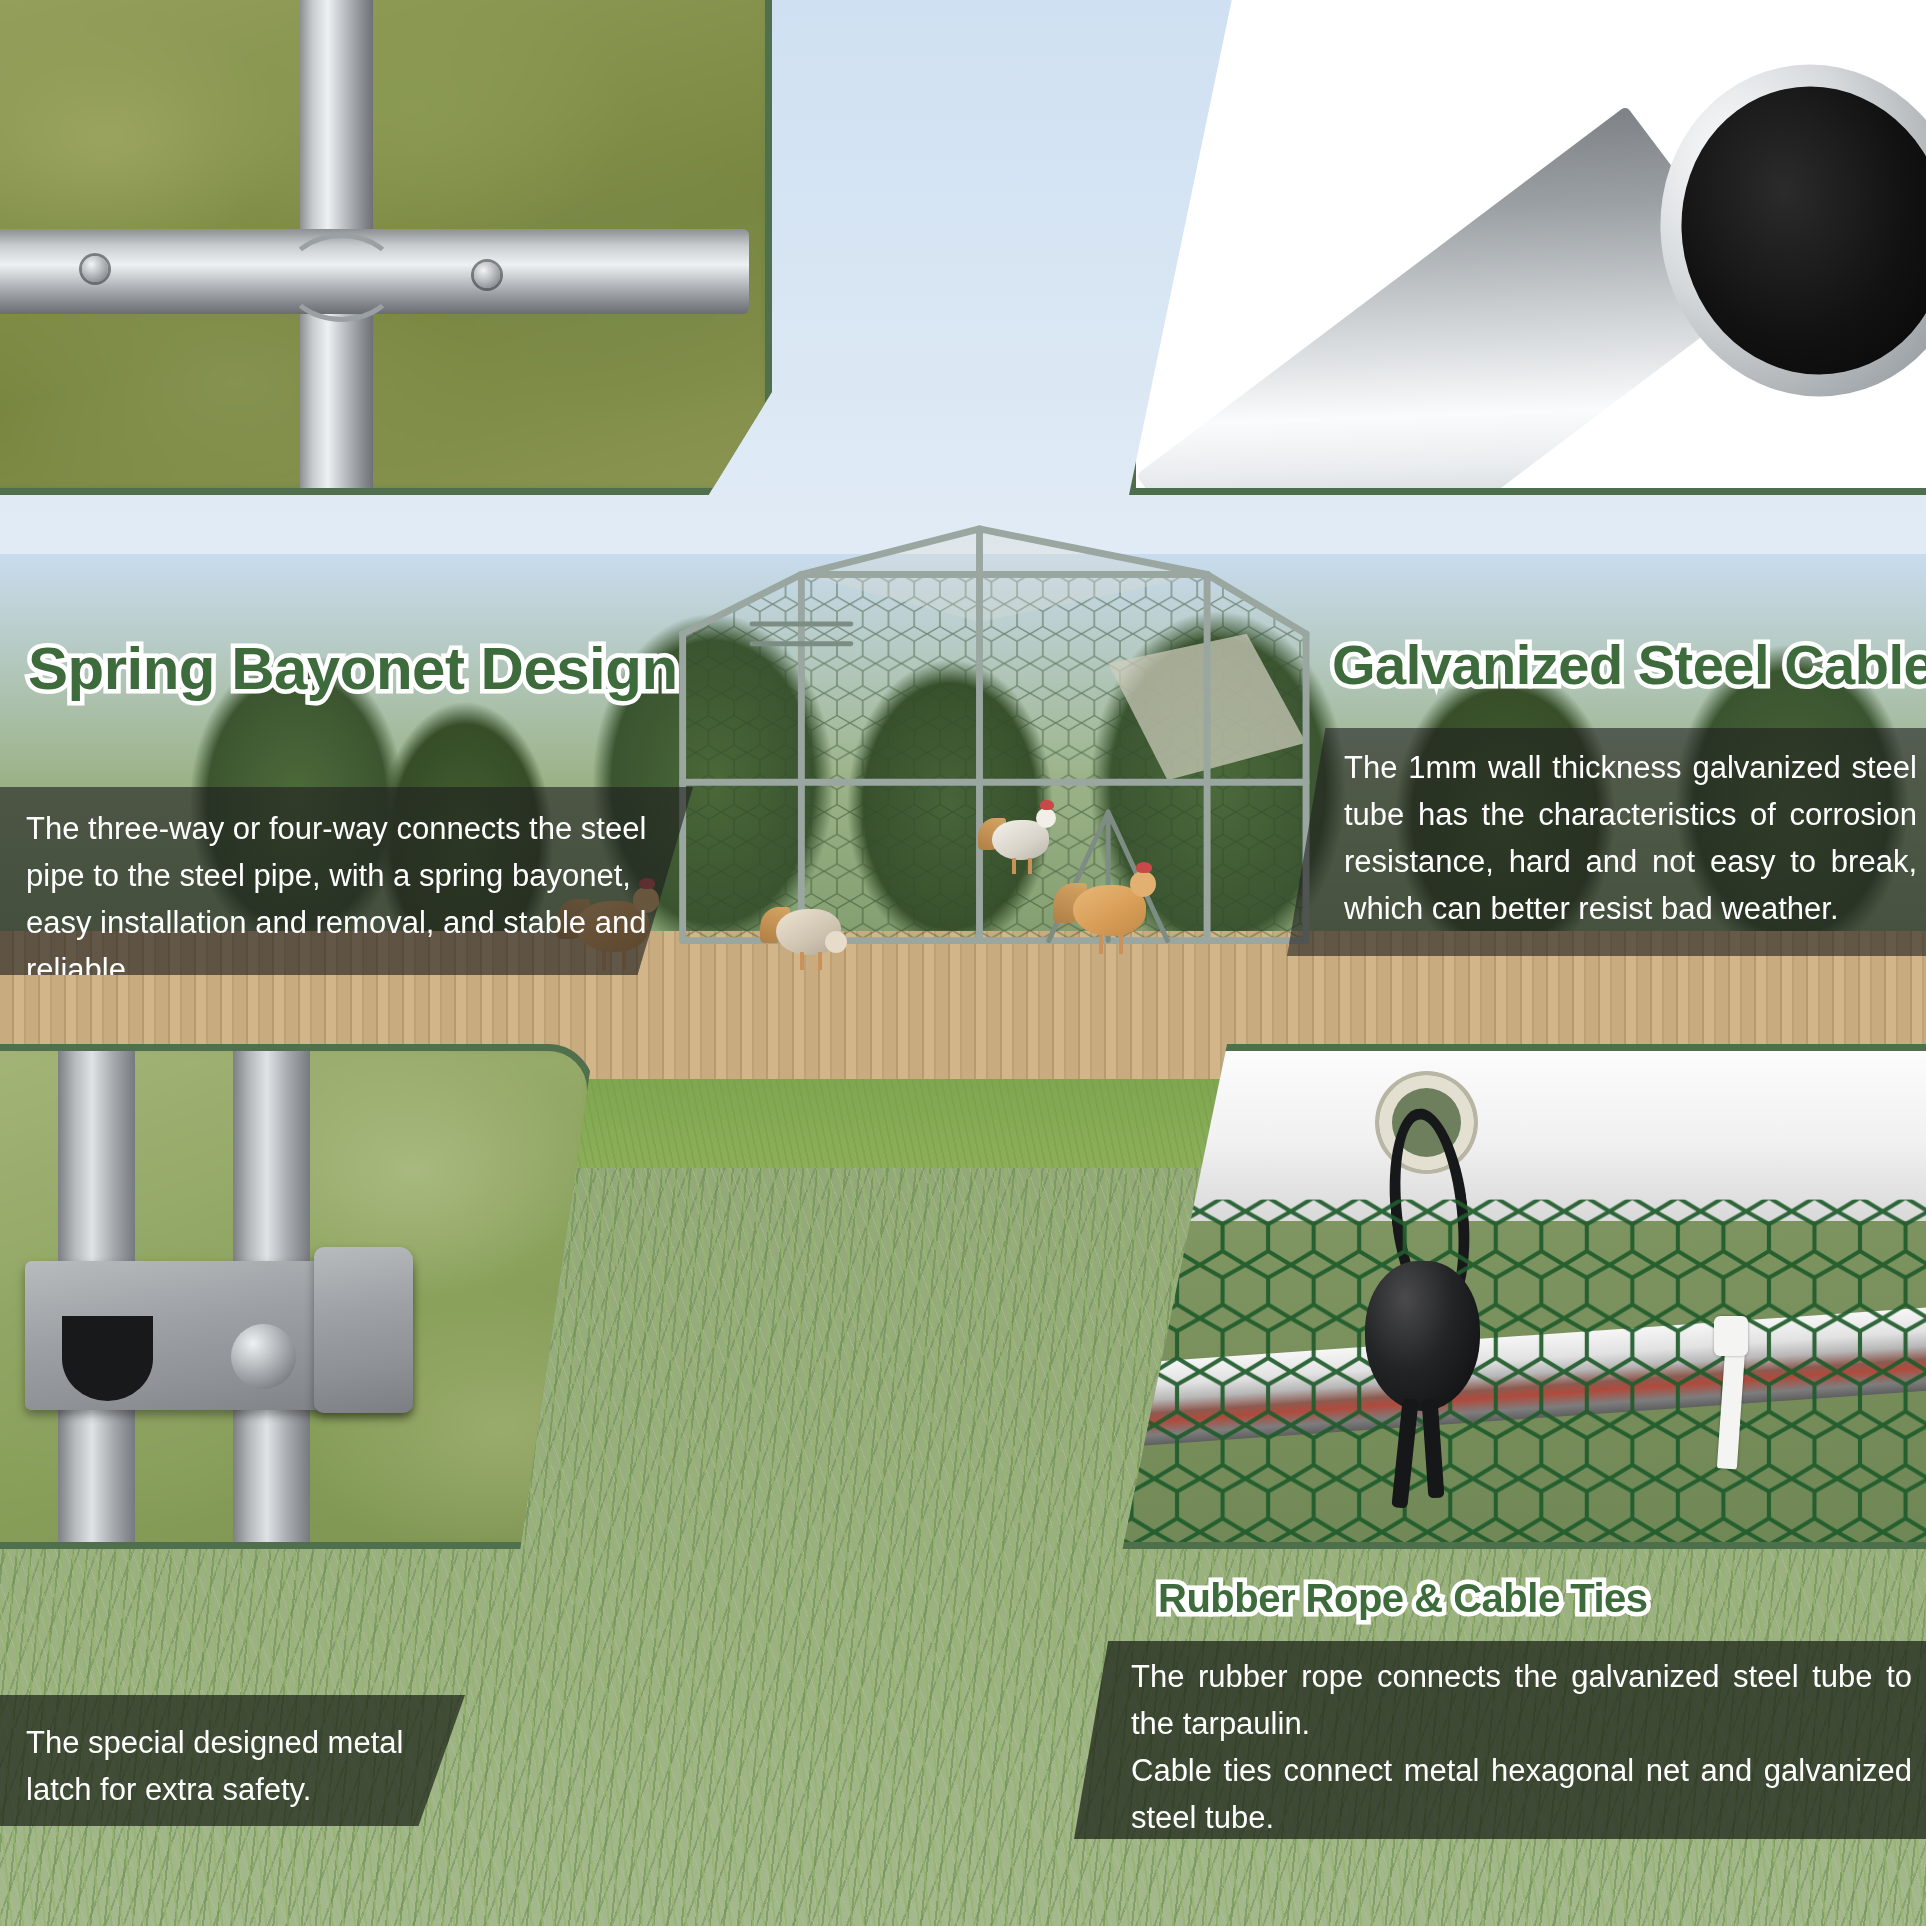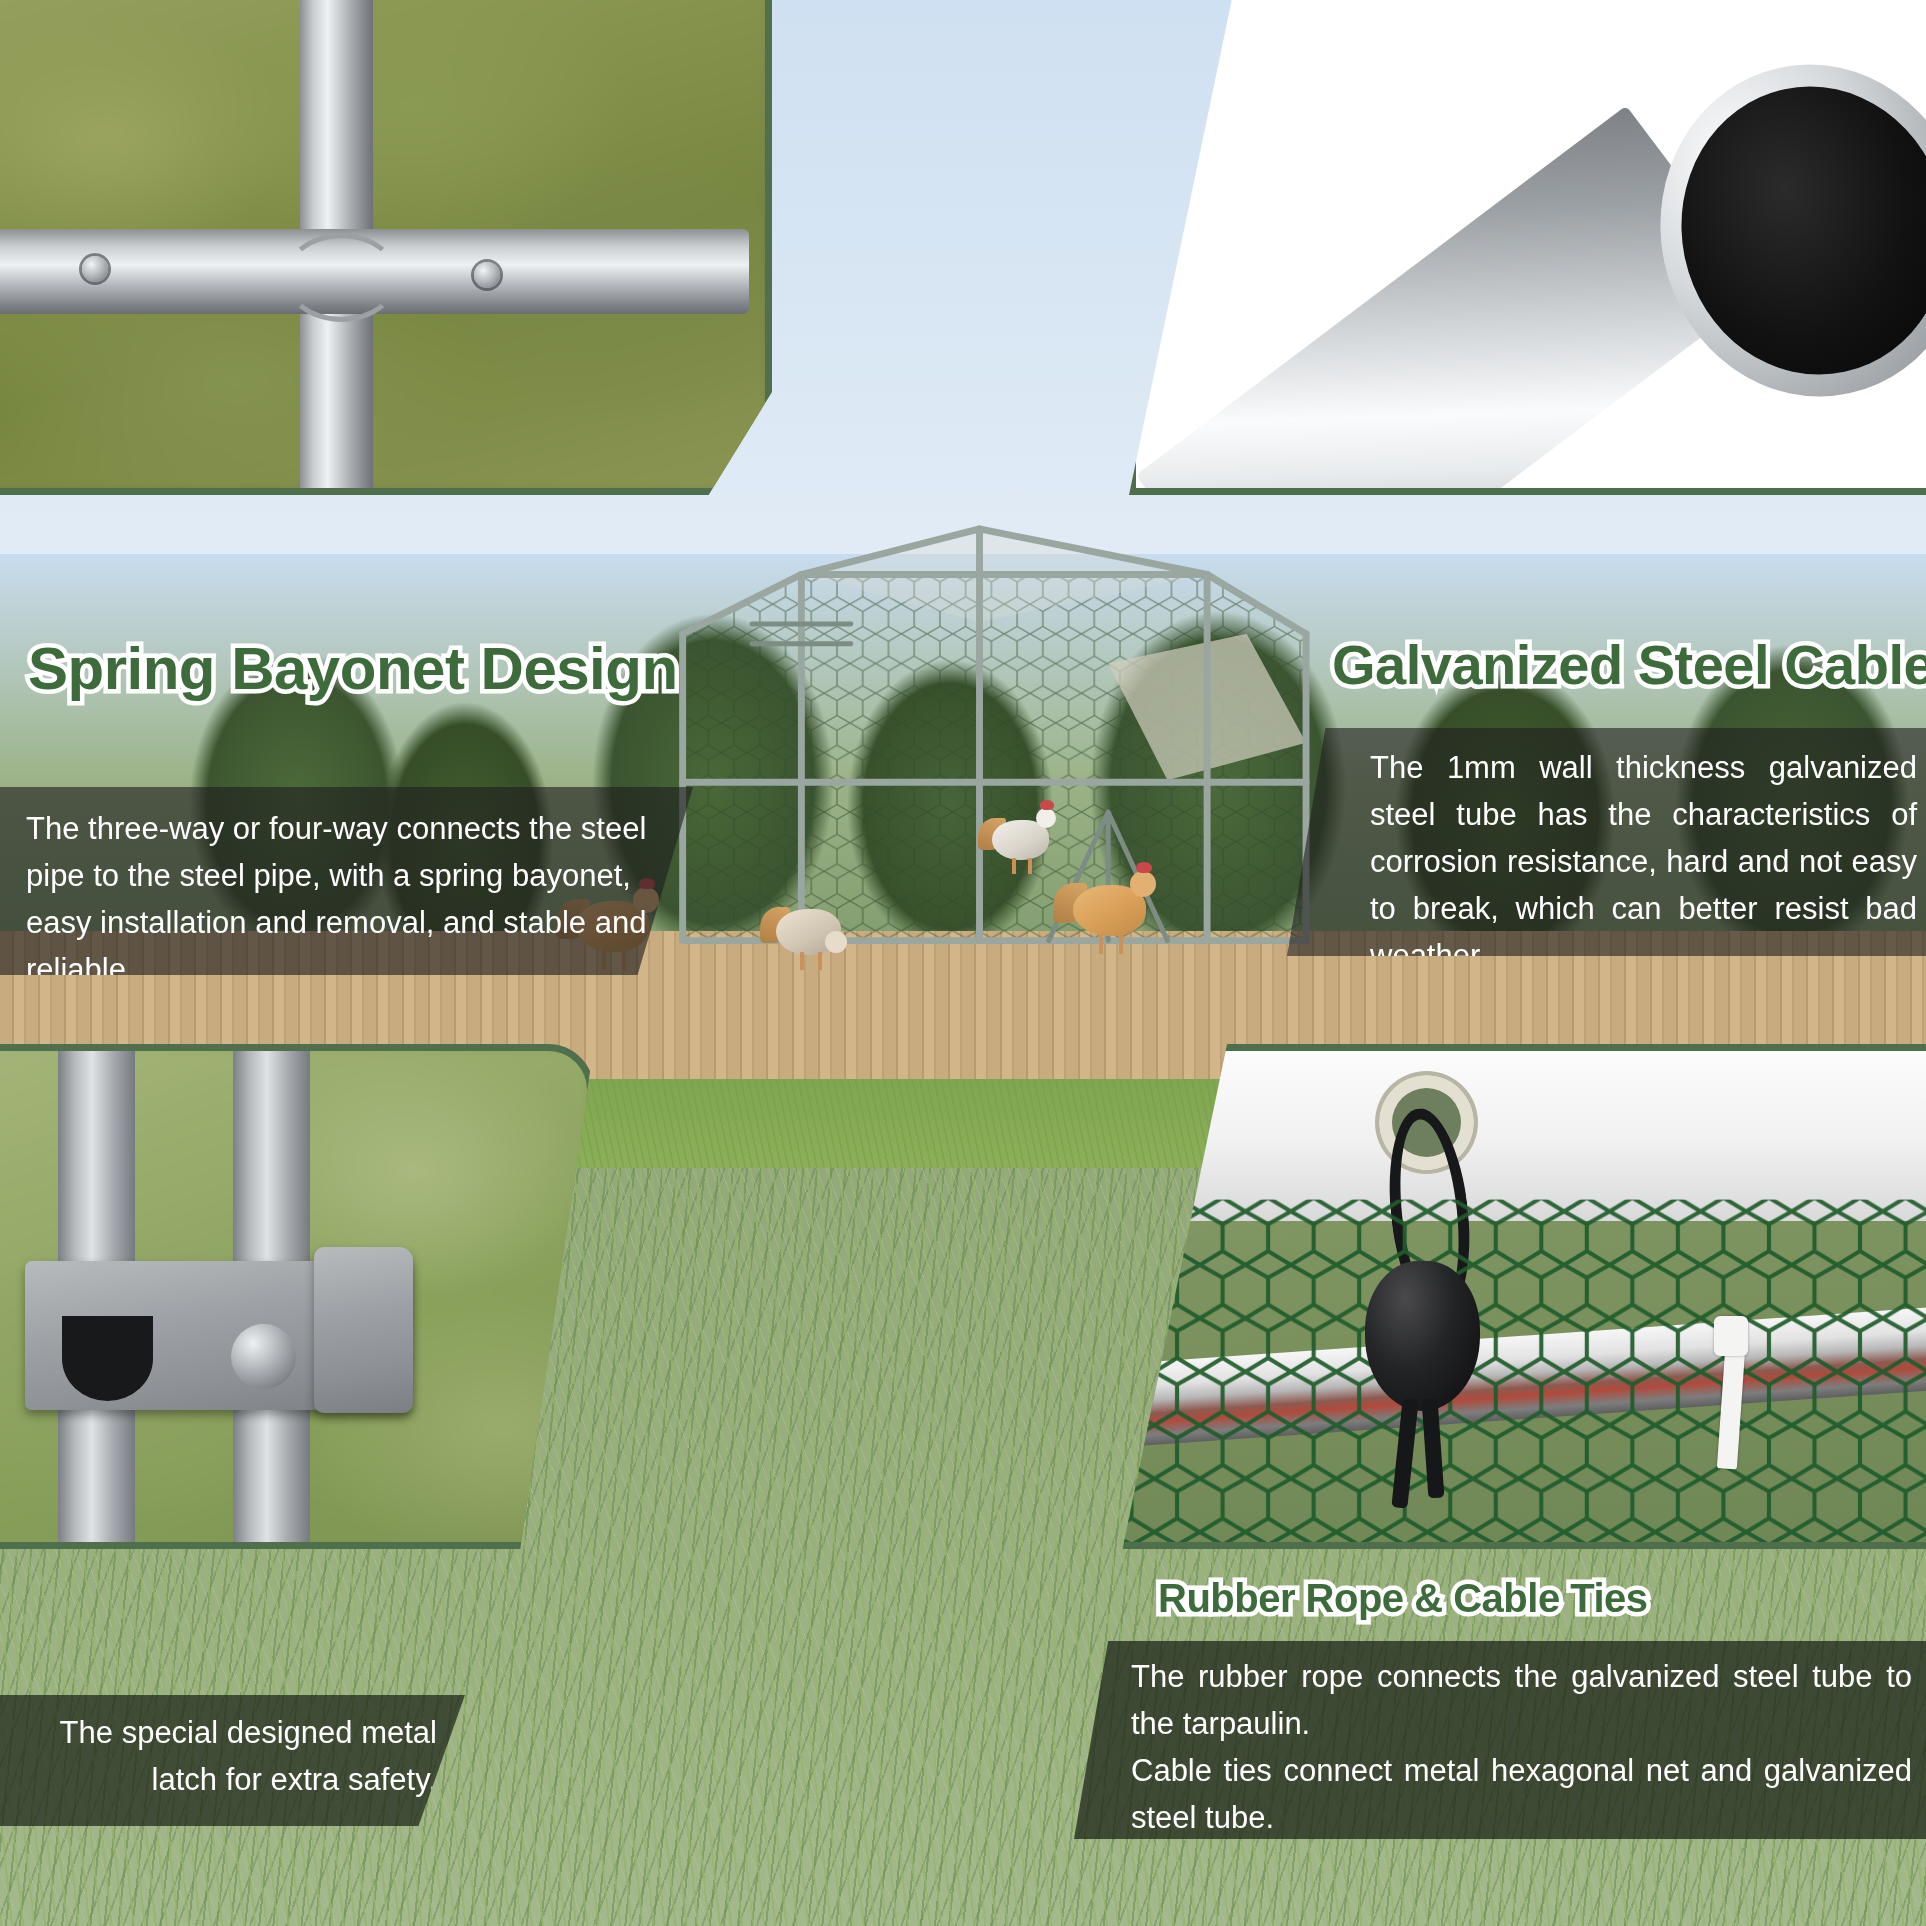--- a/index.html
+++ b/index.html
@@ -182,27 +182,26 @@
     clip-path:polygon(0 0, 100% 0, 92% 100%, 0 100%);
     padding:18px 36px 0 26px;
   }
   #band-tl .txt{text-align:left;}
   #band-tr{
     left:1287px;top:728px;width:640px;height:228px;
     background:linear-gradient(rgba(30,30,30,.60),rgba(30,30,30,.60));
     clip-path:polygon(6% 0, 100% 0, 100% 100%, 0 100%);
     padding:16px 10px 0 57px;
   }
-  #band-tr .txt{text-align:justify;margin-left:26px;}
+  #band-tr .txt{text-align:justify;}
   #band-bl{
     left:0;top:1695px;width:465px;height:131px;
     background:linear-gradient(rgba(25,32,22,.70),rgba(25,32,22,.70));
     clip-path:polygon(0 0, 100% 0, 90% 100%, 0 100%);
-    padding:14px 28px 0 26px;
-    text-align:right;
+    padding:24px 28px 0 26px;
   }
   #band-br{
     left:1074px;top:1641px;width:852px;height:198px;
     background:linear-gradient(rgba(25,32,22,.72),rgba(25,32,22,.72));
     clip-path:polygon(4% 0, 100% 0, 100% 100%, 0 100%);
     padding:12px 14px 0 57px;
   }
   #band-br .txt{text-align:justify;}
 </style>
 </head>

